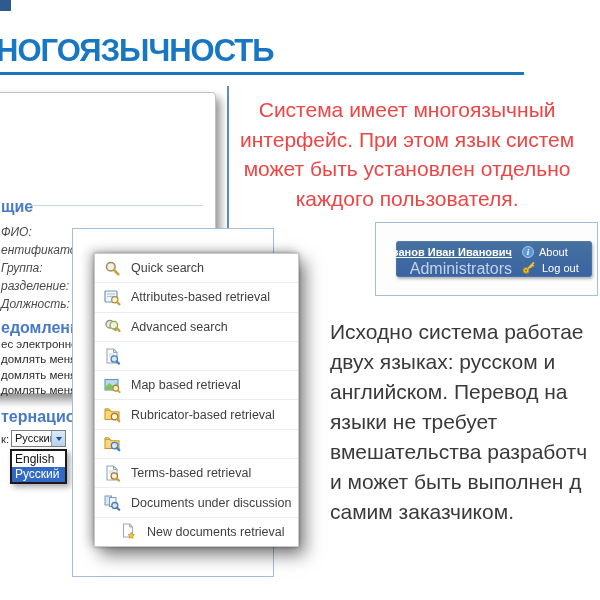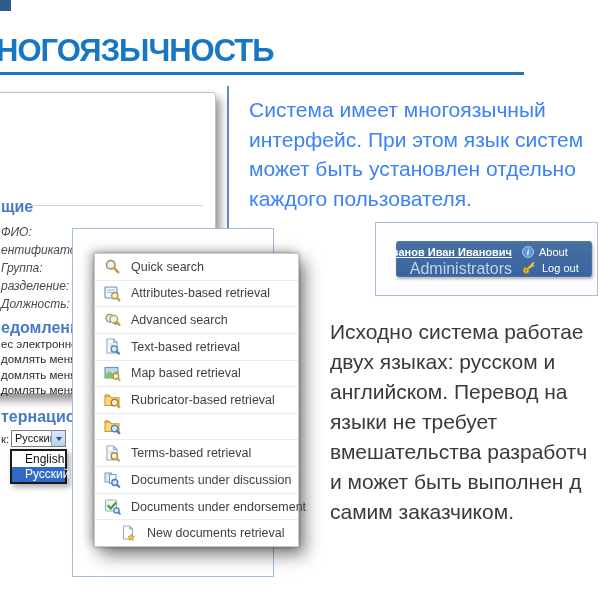--- a/index.html
+++ b/index.html
@@ -37,21 +37,21 @@
 
   #notif-lines{position:absolute;left:0;top:245px;}
   .notif-line{height:15.3px;font-size:11.5px;color:#2b2b2b;white-space:nowrap;}
 
   #lang-label{position:absolute;left:0;top:340px;font-size:11.5px;color:#2b2b2b;}
   #lang-select{position:absolute;left:10px;top:337px;width:55px;height:17px;background:#fff;border:1px solid #7f7f7f;display:flex;box-sizing:border-box;cursor:default;}
   .sel-text{flex:1;font-size:11px;color:#111;padding:1px 0 0 3px;white-space:nowrap;overflow:hidden;}
   .sel-arrow{width:13px;background:linear-gradient(180deg,#dce9f8,#b9d2ee);border-left:1px solid #86a7cc;display:flex;align-items:center;justify-content:center;}
   .sel-arrow .tri{width:0;height:0;border-left:3.5px solid transparent;border-right:3.5px solid transparent;border-top:4.5px solid #1e4f91;}
   #lang-list{position:absolute;left:9px;top:356px;width:57px;background:#fff;border:2px solid #1a1a1a;box-shadow:3px 3px 6px rgba(0,0,0,.35);box-sizing:border-box;z-index:2;}
-  .dd-option{height:15.5px;font-size:12px;color:#111;padding:0 13px;white-space:nowrap;display:flex;align-items:center;}
+  .dd-option{height:15.5px;font-size:12px;color:#111;padding:0 3px;white-space:nowrap;display:flex;align-items:center;}
   .dd-option.selected{background:#316ac5;color:#fff;}
 
   
   #menu-frame{left:72px;top:228px;width:202px;height:349px;background:#fff;border:1px solid #a3bedd;box-sizing:border-box;z-index:3;}
   #menu-box{position:absolute;left:21px;top:24px;width:205px;height:294px;background:#fff;border:1px solid #c9c9c9;box-sizing:border-box;
     box-shadow:6px 8px 16px rgba(0,0,0,.5),-4px -2px 10px rgba(0,0,0,.25),0 0 3px rgba(0,0,0,.3);
     display:flex;flex-direction:column;}
   .menu-item{flex:1;display:flex;align-items:center;gap:10px;padding-left:9px;border-bottom:1px solid #ececec;cursor:pointer;}
   .menu-item:last-child{border-bottom:none;margin-left:16px;}
   .mi-icon{width:17px;height:17px;flex:0 0 17px;display:flex;}
@@ -66,21 +66,21 @@
   .ub-name{font-size:11px;font-weight:bold;color:#fff;text-decoration:underline;white-space:nowrap;cursor:pointer;}
   .ub-group{font-size:16px;color:#c3d2ea;margin-top:2px;white-space:nowrap;}
   .ub-right{position:absolute;left:126px;top:3px;display:flex;flex-direction:column;gap:1px;}
   .ub-action{display:flex;align-items:center;gap:5px;color:#fff;font-size:11px;white-space:nowrap;cursor:pointer;height:15px;}
   .info-badge{width:12px;height:12px;border-radius:50%;background:#5e97d8;border:1px solid #a8c8ec;color:#fff;
     font-family:"Liberation Serif","DejaVu Serif",serif;font-style:italic;font-weight:bold;font-size:9px;
     display:flex;align-items:center;justify-content:center;box-sizing:border-box;}
   .key-wrap{width:15px;height:15px;display:flex;}
 
   
-  #p1{left:249px;top:95px;font-size:21px;line-height:29.5px;color:#3b82f6;}
+  #p1{left:240px;top:95px;font-size:21px;line-height:29.5px;color:#ef4444;text-align:center;}
   #p2{left:330px;top:317px;font-size:21px;line-height:30px;color:#3a3a3a;}
   .para-line{white-space:nowrap;}
 </style>
 </head>
 <body>
 
 <div class="abs" id="corner-frag"></div>
 
 <div class="abs" id="slide-title">НОГОЯЗЫЧНОСТЬ</div>
 <div class="abs" id="title-rule"></div>
@@ -175,21 +175,20 @@
         <span class="mi-icon">
           <svg viewBox="0 0 17 17" width="17" height="17">
             <path d="M3 1h6.5l3.5 3.5V15H3z" fill="#ffffff" stroke="#93a8bf" stroke-width="1.1"></path>
             <path d="M9.5 1l3.5 3.5H9.5z" fill="#d9e4f0" stroke="#93a8bf" stroke-width="1"></path>
             <line x1="5" y1="6" x2="10.5" y2="6" stroke="#c3cfdb"></line>
             <line x1="5" y1="8" x2="10.5" y2="8" stroke="#c3cfdb"></line>
             <circle cx="10.3" cy="11" r="3.2" fill="#d5e7f8" stroke="#4d7dbb" stroke-width="1.3"></circle>
             <line x1="12.6" y1="13.3" x2="15" y2="15.6" stroke="#4d7dbb" stroke-width="2.2" stroke-linecap="round"></line>
           </svg>
         </span>
-        <span class="mi-label">Text-based retrieval</span>
       </div>
       <div class="menu-item">
         <span class="mi-icon">
           <svg viewBox="0 0 17 17" width="17" height="17">
             <rect x="1" y="2.5" width="13" height="10.5" fill="#bcd9f0" stroke="#6b93bd" stroke-width="1.1"></rect>
             <path d="M1 10l4.5-4 3 2.8L14 5.5V13H1z" fill="#85c163"></path>
             <circle cx="11.8" cy="11.3" r="2.9" fill="#fdf0c0" stroke="#a98b3d" stroke-width="1.2"></circle>
             <line x1="13.9" y1="13.4" x2="15.6" y2="15.1" stroke="#c8a13e" stroke-width="2" stroke-linecap="round"></line>
           </svg>
         </span>
@@ -232,31 +231,20 @@
       <div class="menu-item">
         <span class="mi-icon">
           <svg viewBox="0 0 17 17" width="17" height="17">
             <rect x="1" y="2" width="6.5" height="9" fill="#dbe7f3" stroke="#7d9cc0" stroke-width="1"></rect>
             <rect x="5.5" y="3.5" width="6.5" height="9" fill="#f2f7fd" stroke="#7d9cc0" stroke-width="1"></rect>
             <circle cx="10.8" cy="11.5" r="3" fill="#d5e7f8" stroke="#4d7dbb" stroke-width="1.3"></circle>
             <line x1="13" y1="13.7" x2="15.2" y2="15.8" stroke="#4d7dbb" stroke-width="2.2" stroke-linecap="round"></line>
           </svg>
         </span>
         <span class="mi-label">Documents under discussion</span>
-      </div>
-      <div class="menu-item">
-        <span class="mi-icon">
-          <svg viewBox="0 0 17 17" width="17" height="17">
-            <rect x="1.5" y="2" width="11" height="11" rx="1.5" fill="#f4f9f1" stroke="#8fb4d9" stroke-width="1.2"></rect>
-            <path d="M4.2 7.8l2.6 2.8 4.6-5.4" fill="none" stroke="#46a33c" stroke-width="2.3" stroke-linecap="round" stroke-linejoin="round"></path>
-            <circle cx="12.5" cy="12.5" r="2.7" fill="#d5e7f8" stroke="#4d7dbb" stroke-width="1.2"></circle>
-            <line x1="14.4" y1="14.4" x2="15.9" y2="15.9" stroke="#4d7dbb" stroke-width="1.8" stroke-linecap="round"></line>
-          </svg>
-        </span>
-        <span class="mi-label">Documents under endorsement</span>
       </div>
       <div class="menu-item">
         <span class="mi-icon">
           <svg viewBox="0 0 17 17" width="17" height="17">
             <path d="M3.5 1h6l3 3v10h-9z" fill="#fff" stroke="#9aadc2" stroke-width="1.1"></path>
             <path d="M9.5 1l3 3h-3z" fill="#d9e4f0" stroke="#9aadc2"></path>
             <path d="M11.2 9.3l1 2 2.2.3-1.6 1.5.4 2.2-2-1-2 1 .4-2.2-1.6-1.5 2.2-.3z" fill="#f7c23c" stroke="#c69a2e" stroke-width="0.8"></path>
           </svg>
         </span>
         <span class="mi-label">New documents retrieval</span>

